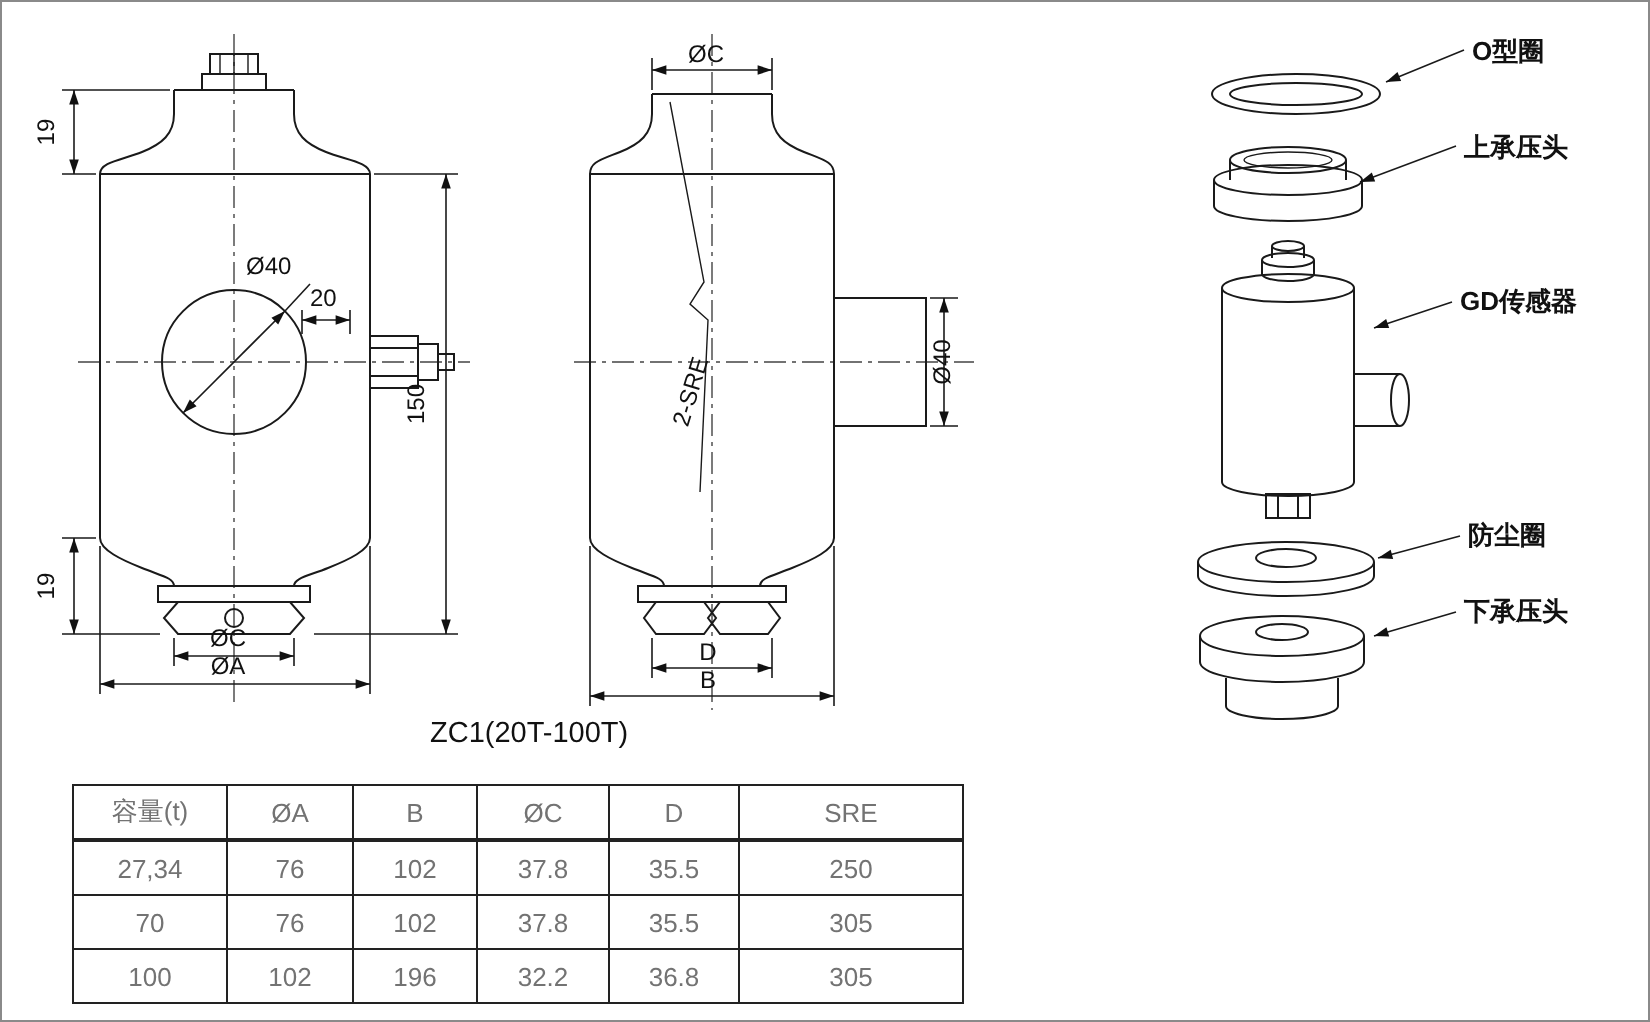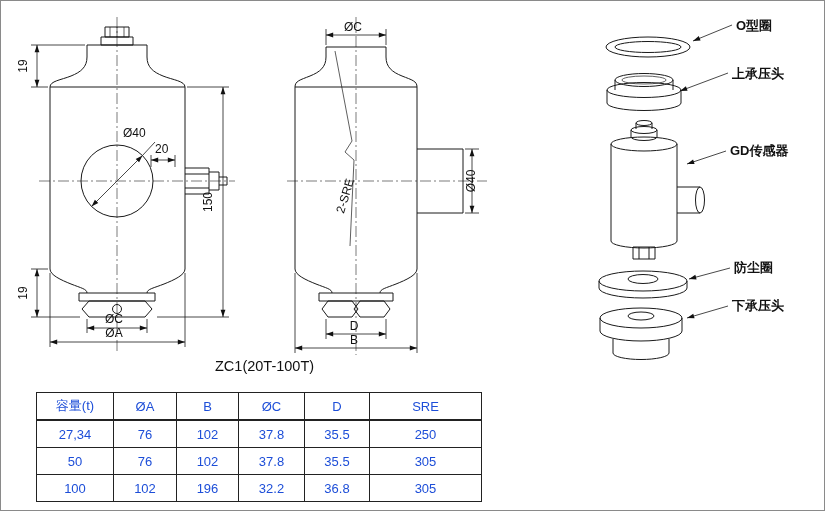--- a/index.html
+++ b/index.html
@@ -11,21 +11,21 @@
   svg { position:absolute; left:0; top:0; }
   .ln   { fill:none; stroke:#1a1a1a; stroke-width:1; }
   .thin { stroke-width:0.7; }
   .cl   { fill:none; stroke:#444; stroke-width:0.7; stroke-dasharray:11 3 2 3; }
   .dim  { fill:none; stroke:#1a1a1a; stroke-width:0.8; }
   text.d   { font:12px "Liberation Sans", sans-serif; fill:#111; }
   text.lbl { font:600 13px "Liberation Sans", sans-serif; fill:#111; }
   text.title { font:14.5px "Liberation Sans", sans-serif; fill:#111; }
   table.spec {
     position:absolute; left:35px; top:391px; border-collapse:collapse;
-    font:13px "Liberation Sans", sans-serif; color:#1d4ed8; table-layout:fixed;
+    font:13px "Liberation Sans", sans-serif; color:#737373; table-layout:fixed;
   }
   .spec th, .spec td {
     border:1px solid #222; height:26px; text-align:center; padding:0 4px;
     font-weight:normal; overflow:hidden; white-space:nowrap;
   }
   .spec thead th { border-bottom-width:2px; }
 </style>
 </head>
 <body>
 
@@ -218,21 +218,21 @@
     <tbody>
       <tr>
         <td>27,34</td>
         <td>76</td>
         <td>102</td>
         <td>37.8</td>
         <td>35.5</td>
         <td>250</td>
       </tr>
       <tr>
-        <td>50</td>
+        <td>70</td>
         <td>76</td>
         <td>102</td>
         <td>37.8</td>
         <td>35.5</td>
         <td>305</td>
       </tr>
       <tr>
         <td>100</td>
         <td>102</td>
         <td>196</td>

